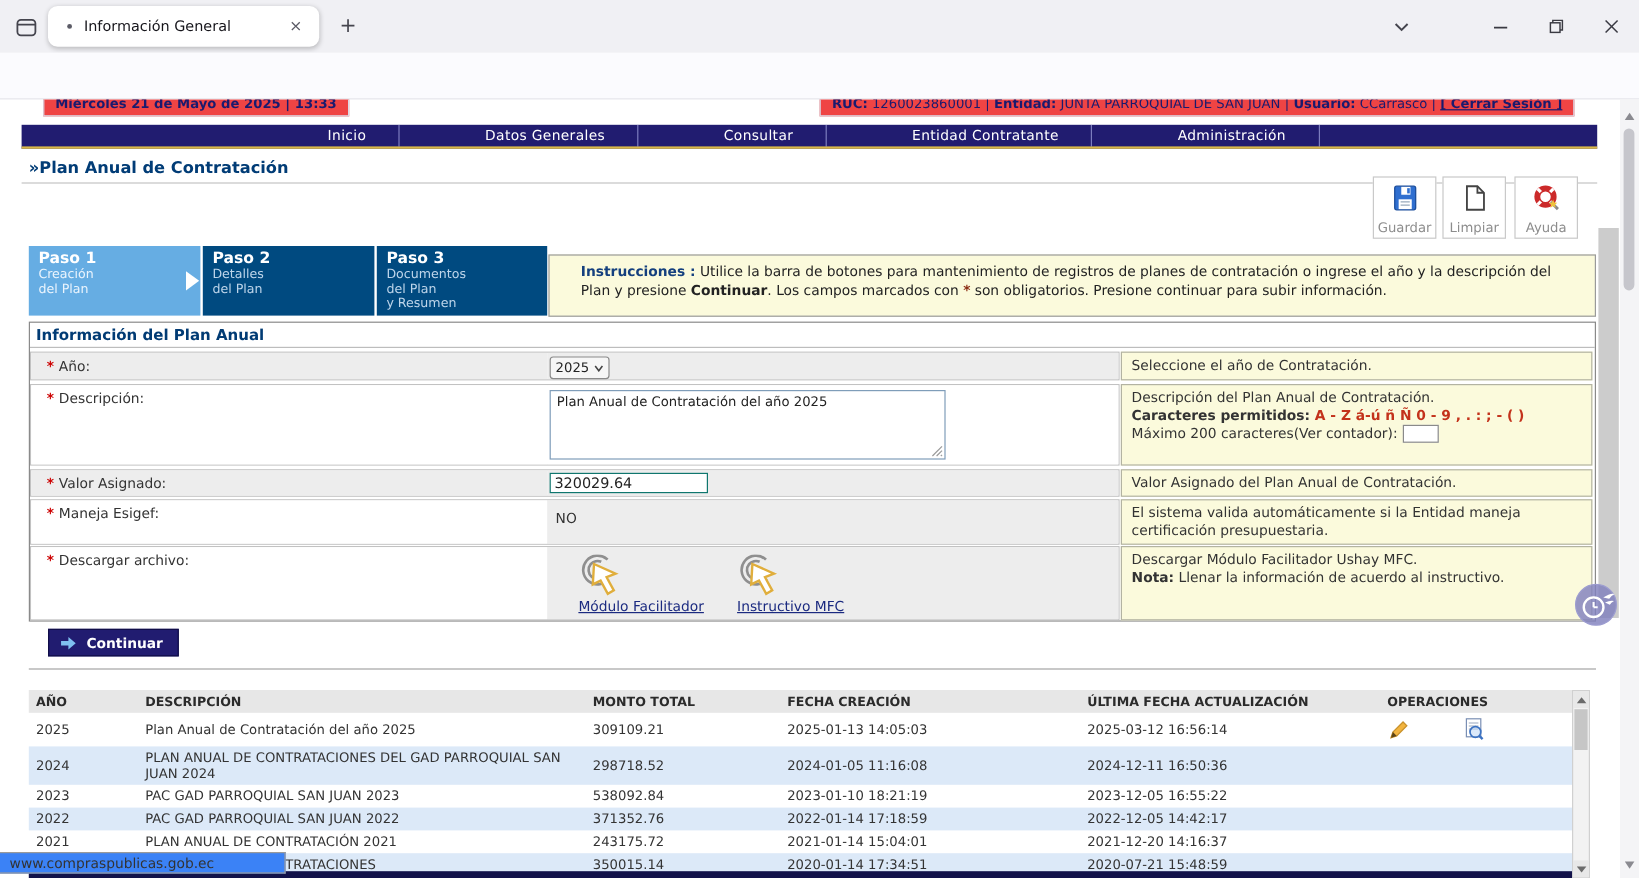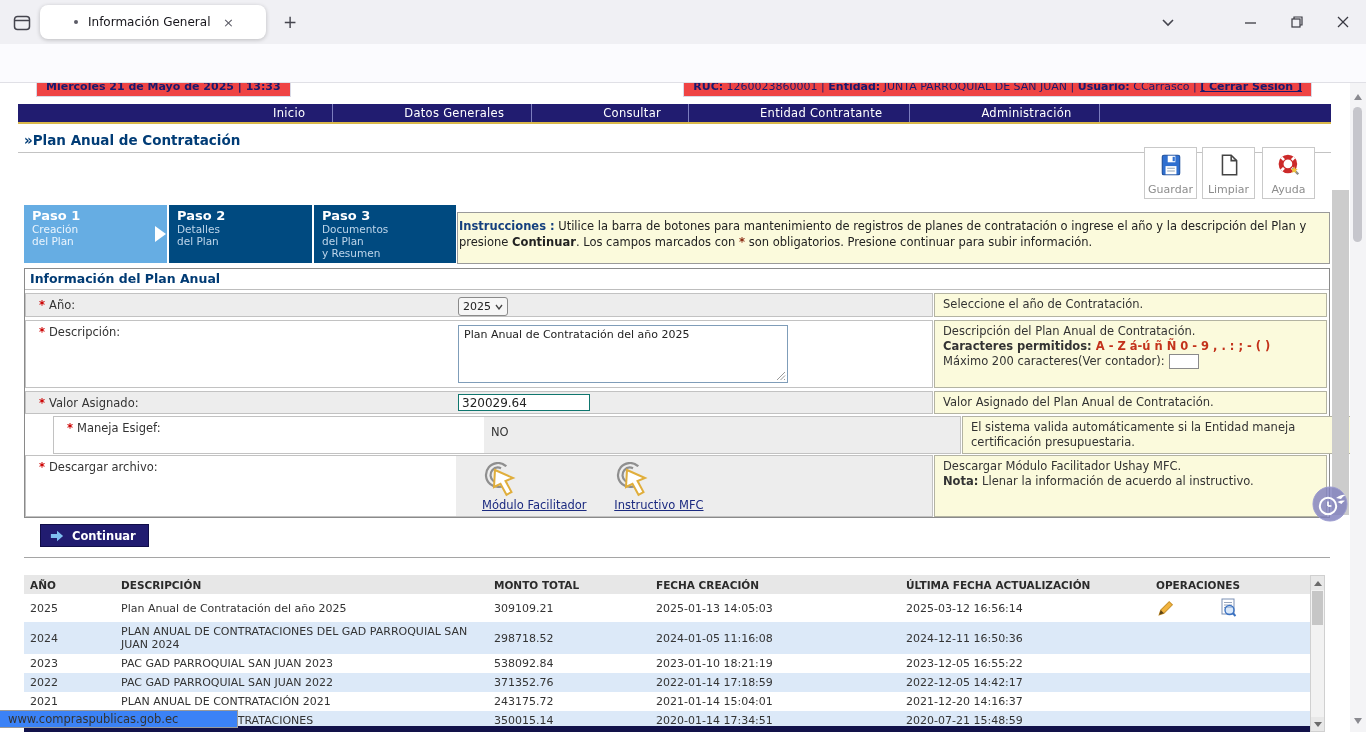--- a/index.html
+++ b/index.html
@@ -8,21 +8,21 @@
     position:relative; width:1366px; height:732px; overflow:hidden;
     background:#fff; font-family:"DejaVu Sans","Liberation Sans",sans-serif;
     font-size:11.5px; color:#333;
   }
   svg { display:block; }
 
   
   #tabbar { position:absolute; left:0; top:0; width:1366px; height:44px; background:#f0f0f4; }
   .fxview { position:absolute; left:8px; top:9px; width:28px; height:28px; border-radius:6px; display:flex; align-items:center; justify-content:center; }
   .tab { position:absolute; left:40px; top:5px; width:226px; height:34px; background:#fff; border-radius:8px;
-         box-shadow:0 1px 4px rgba(0,0,0,.22); display:flex; align-items:center; padding:0 28px; }
+         box-shadow:0 1px 4px rgba(0,0,0,.22); display:flex; align-items:center; padding:0 10px; }
   .tab-dot { width:4px; height:4px; border-radius:50%; background:#5b5b66; margin:0 10px 0 6px; }
   .tab-title { flex:1; font-size:12px; color:#15141a; white-space:nowrap; overflow:hidden; }
   .tab-close { color:#5b5b66; font-size:13px; padding:2px 4px; }
   .newtab { position:absolute; left:278px; top:10px; width:24px; height:24px; display:flex; align-items:center; justify-content:center; font-size:17px; color:#45454e; }
   .tabs-chevron { position:absolute; left:1158px; top:12px; }
   .winbtn { position:absolute; top:10px; width:34px; height:24px; display:flex; align-items:center; justify-content:center; }
   #win-min { left:1234px; } #win-restore { left:1280px; } #win-close { left:1326px; }
 
   #navbar { position:absolute; left:0; top:44px; width:1366px; height:39px; background:#fbfbfe; border-bottom:1px solid #e0e0e6; }
   .navbtn { position:absolute; top:49px; width:28px; height:28px; display:flex; align-items:center; justify-content:center; border-radius:4px; }
@@ -61,38 +61,38 @@
   .step { position:absolute; top:122px; height:58px; width:143px; color:#fff; padding:3px 8px; }
   .step .st-title { font-size:13px; font-weight:bold; }
   .step .st-line { font-size:10.5px; }
   #step1 { left:24px;  background:#66ade3; } #step1 .st-line { color:#eaf4fd; }
   #step2 { left:169px; background:#004a80; } #step2 .st-line { color:#bdd5ea; }
   #step3 { left:314px; background:#004a80; width:142px; } #step3 .st-line { color:#bdd5ea; }
   .step-arrow { position:absolute; right:1px; top:21px; width:0; height:0;
                 border-top:8px solid transparent; border-bottom:8px solid transparent; border-left:11px solid #fff; }
 
   #instructions { position:absolute; left:457px; top:129px; width:873px; height:52px; background:#fbfadc;
-                  border:1px solid #9a9a9a; padding:5px 1px; font-size:11.5px; line-height:16px; color:#222; }
+                  border:1px solid #9a9a9a; padding:5px 26px; font-size:11.5px; line-height:16px; color:#222; }
   .instr-label { font-weight:bold; color:#15407e; }
   .instr-star { font-weight:bold; color:#8a2b12; }
 
   #form { position:absolute; left:24px; top:185px; width:1306px; border:1px solid #8a8a8a; background:#fff; }
   .form-title { height:21px; line-height:20px; padding-left:5px; font-weight:bold; font-size:12.5px; color:#013b74;
                 border-bottom:1px solid #bdbdbd; }
   .frow { display:grid; grid-template-columns:908px 394px; margin-top:3px; }
   .frow:last-child { margin-bottom:0; }
   .fleft { border:1px solid #c2c2c2; display:grid; grid-template-columns:430px 1fr; }
   .fhelp { background:#fbfadc; border:1px solid #b3b3a2; margin-left:1px; padding:3px 8px; font-size:11.5px; line-height:15px; }
   .flabel { padding:4px 0 0 13px; font-size:11.5px; color:#333; }
   .fctrl { padding:2px 0 0 2px; }
   .req { color:#c00; font-weight:bold; margin-right:4px; }
   .row-anio  { height:24px; } .row-anio .flabel, .row-anio .fctrl { background:#ededed; }
   .row-desc  { height:68px; }
   .row-valor { height:22px; } .row-valor .flabel, .row-valor .fctrl { background:#ededed; }
-  .row-esigef { height:36px;margin-left:28px; } .row-esigef .fctrl { background:#ededed; }
+  .row-esigef { height:36px; } .row-esigef .fctrl { background:#ededed; }
   .row-desc .flabel, .row-desc .fctrl, .row-esigef .flabel { background:#fff; }
   .row-descargar { height:62px; }
   .row-descargar .flabel { background:#fff; }
   .row-descargar .fctrl { background:#ededed; }
 
   .fake-select { display:inline-flex; align-items:center; justify-content:space-between; width:50px; height:19px;
                  margin-top:1px; background:#f6f6f6; border:1px solid #8a8a8a; border-radius:3px; padding:0 4px; font-size:11px; color:#222; }
   .textarea-box { position:relative; width:330px; height:58px; margin-top:2px; background:#fff; border:1px solid #7f9db9;
                   padding:2px 5px; font-size:11px; color:#222; line-height:13px; }
   .grip { position:absolute; right:1px; bottom:1px; }

